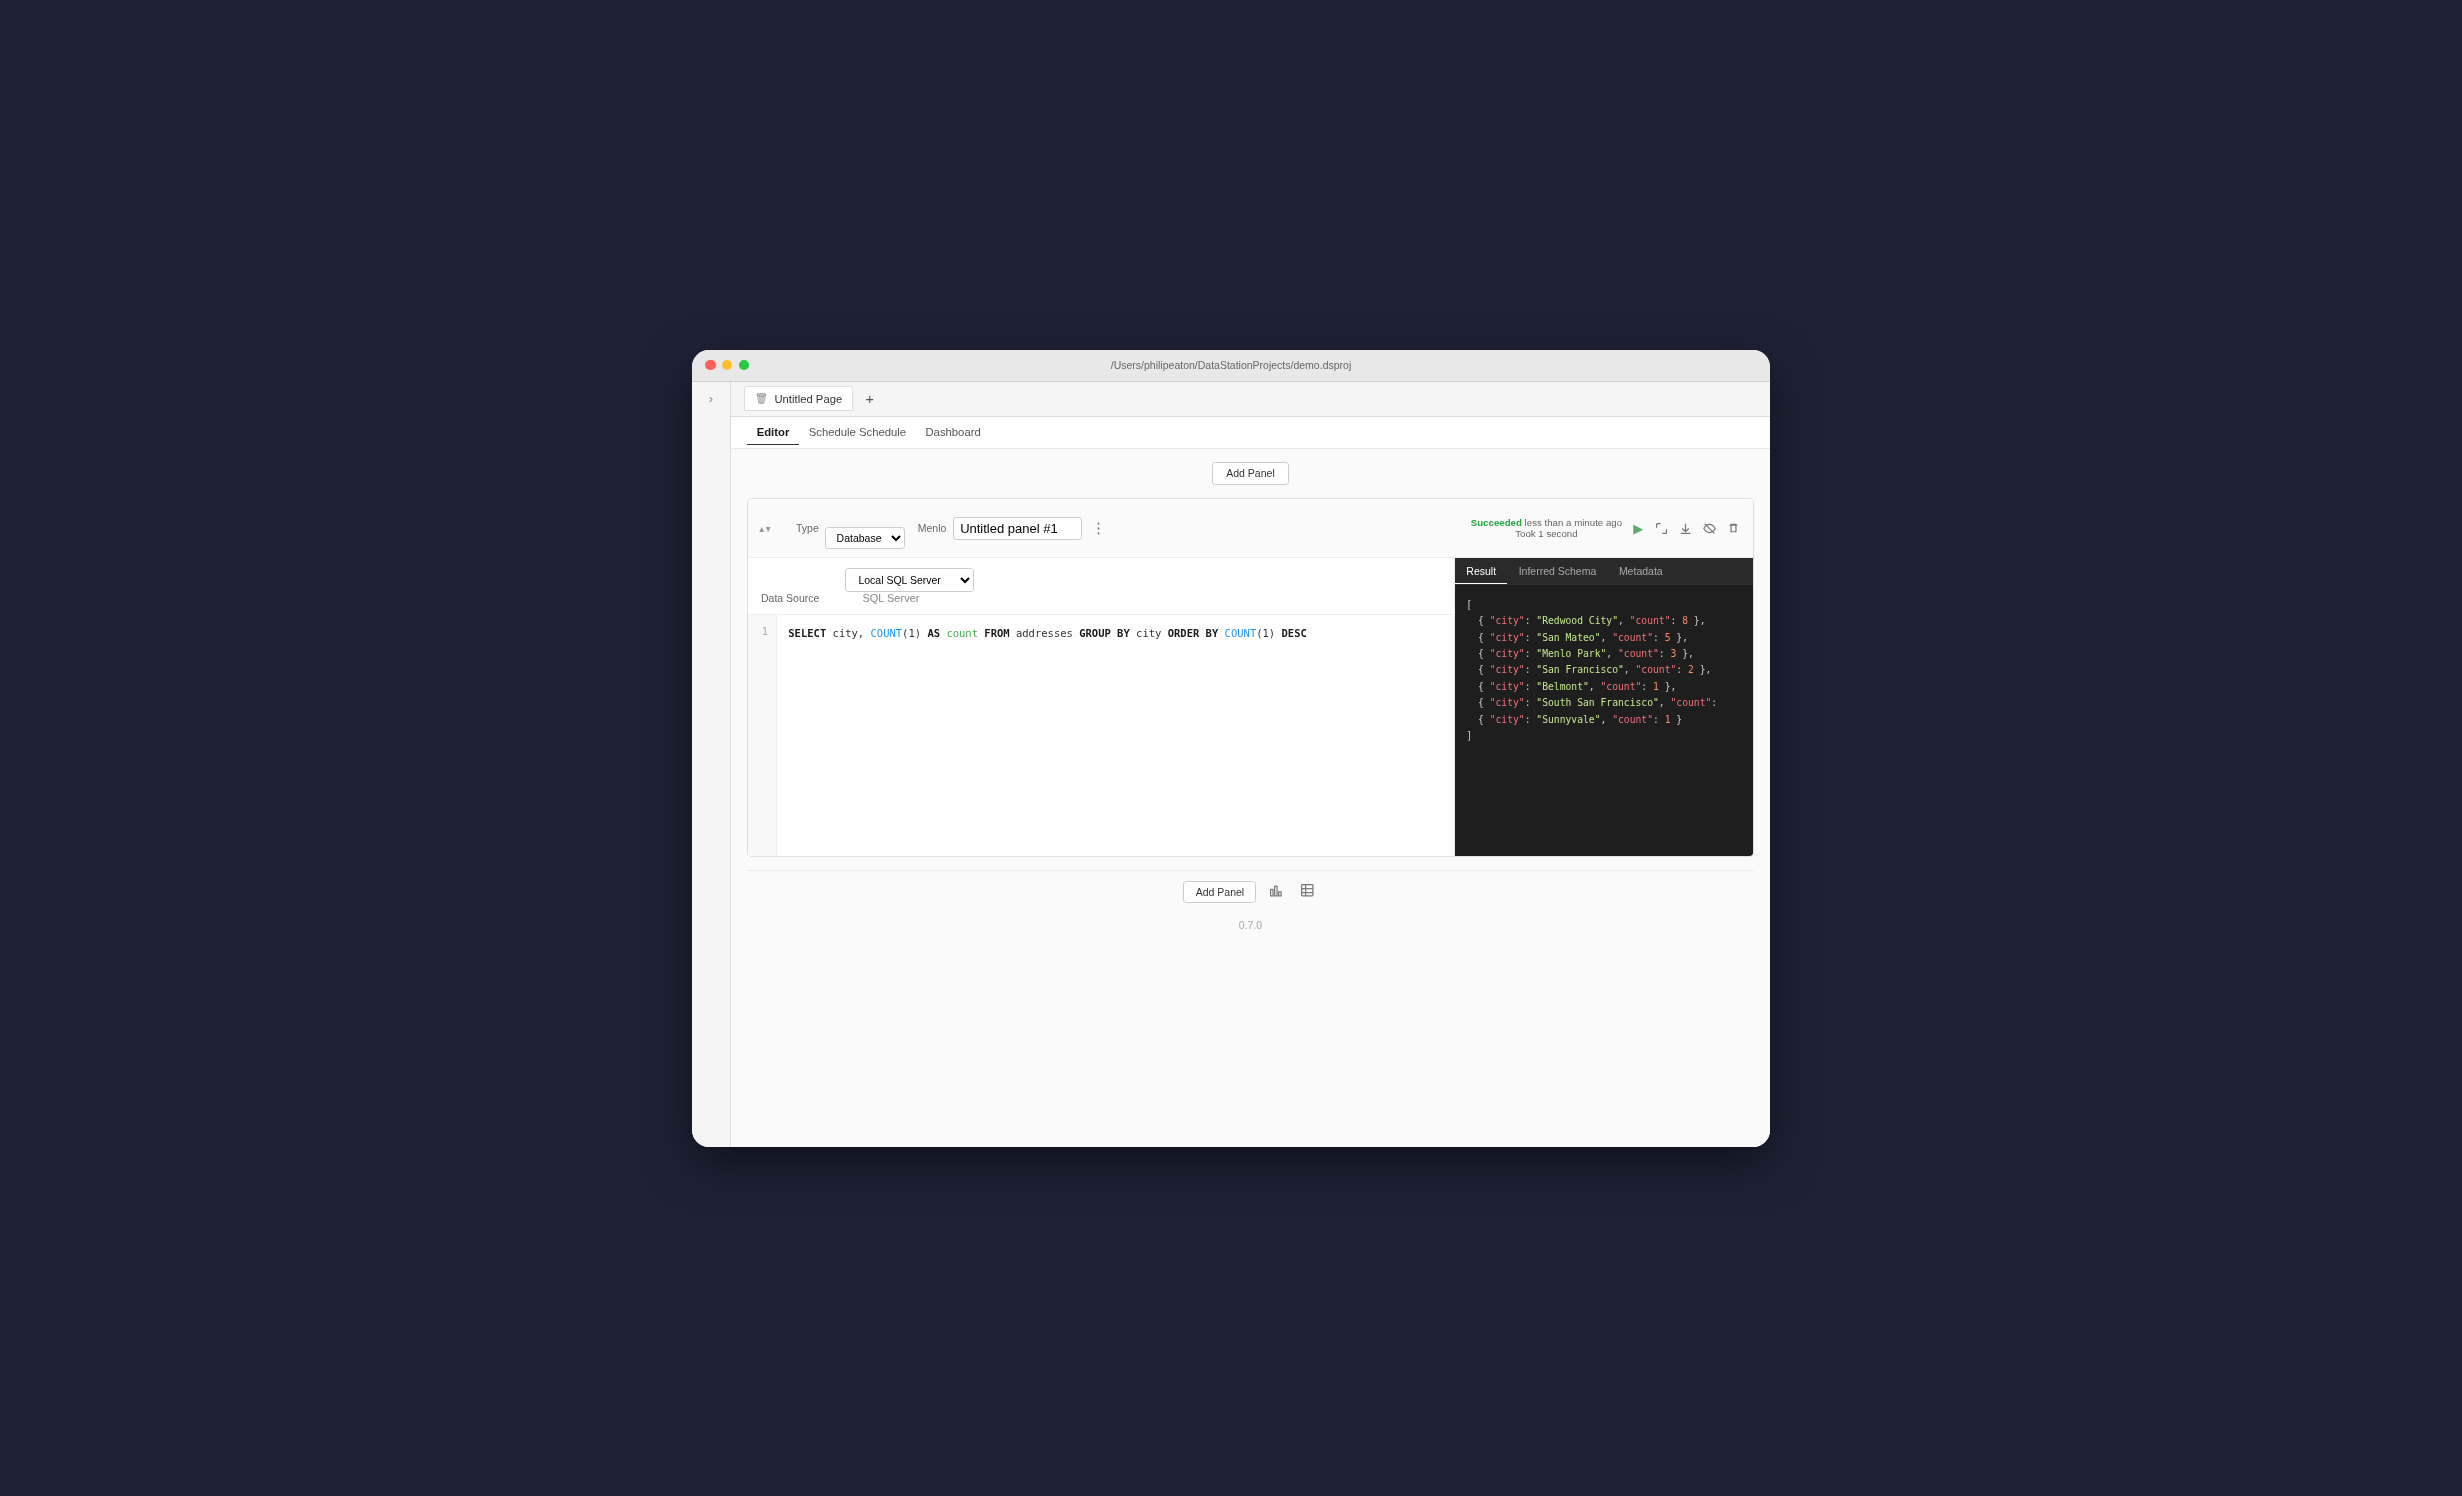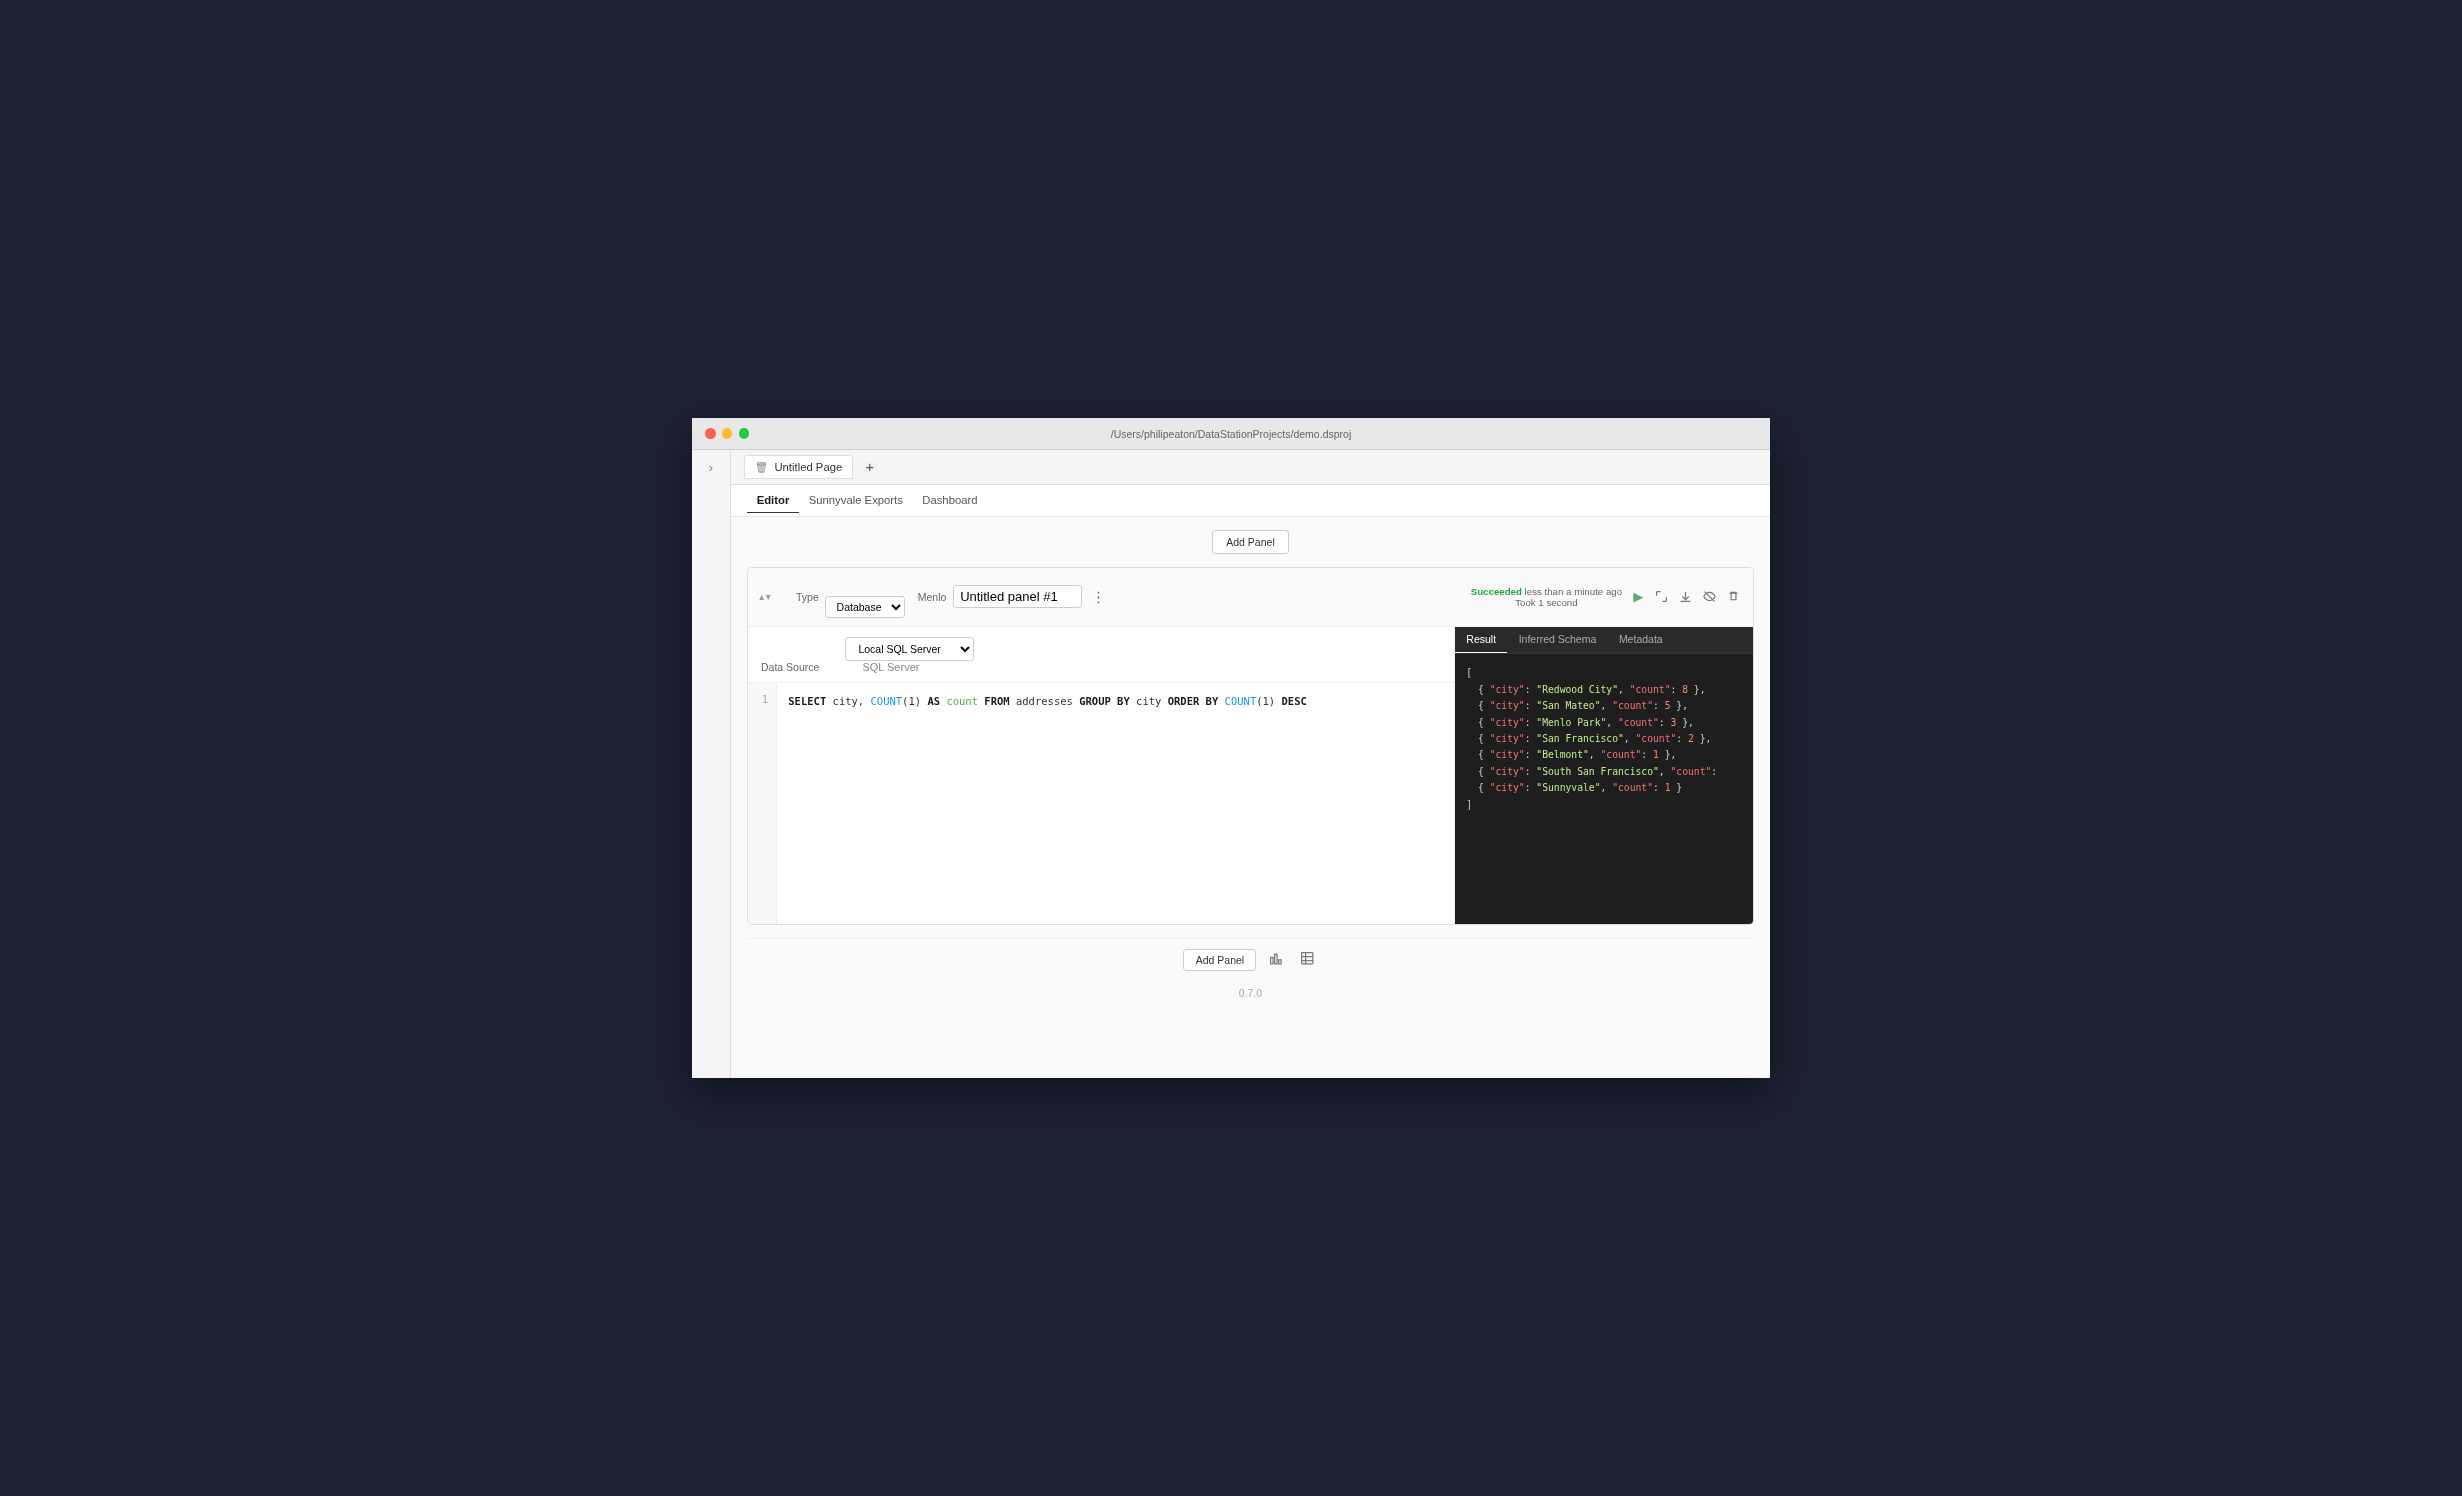--- a/index.html
+++ b/index.html
@@ -7,23 +7,23 @@
       background: #1e2235;
       font-family: -apple-system, BlinkMacSystemFont, 'Segoe UI', sans-serif;
       width: 100vw;
       height: 100vh;
       display: flex;
       align-items: center;
       justify-content: center;
     }
     .window {
       width: 1078px;
-      height: 660px;
+      height: 797px;
       background: #f0f0f0;
-      border-radius: 1px;
+      border-radius: 17px;
       overflow: hidden;
       display: flex;
       flex-direction: column;
       box-shadow: 0 16px 48px rgba(0,0,0,0.5);
     }
     .titlebar {
       background: #e8e8e8;
       height: 32px;
       display: flex;
       align-items: center;
@@ -392,21 +392,21 @@
       <div class="tabs-bar">
         <div class="page-tab">
           <span class="trash-icon">🗑</span>
           <span>Untitled Page</span>
         </div>
         <div class="add-tab">+</div>
       </div>
 
       <div class="nav-bar">
         <div class="nav-item active">Editor</div>
-        <div class="nav-item">Sunnyvale Exports</div>
+        <div class="nav-item">Schedule Schedule</div>
         <div class="nav-item">Dashboard</div>
       </div>
 
       <div class="editor-area">
 
         <button class="add-panel-btn">Add Panel</button>
 
         <div class="panel-card">
 
           <div class="panel-header">

